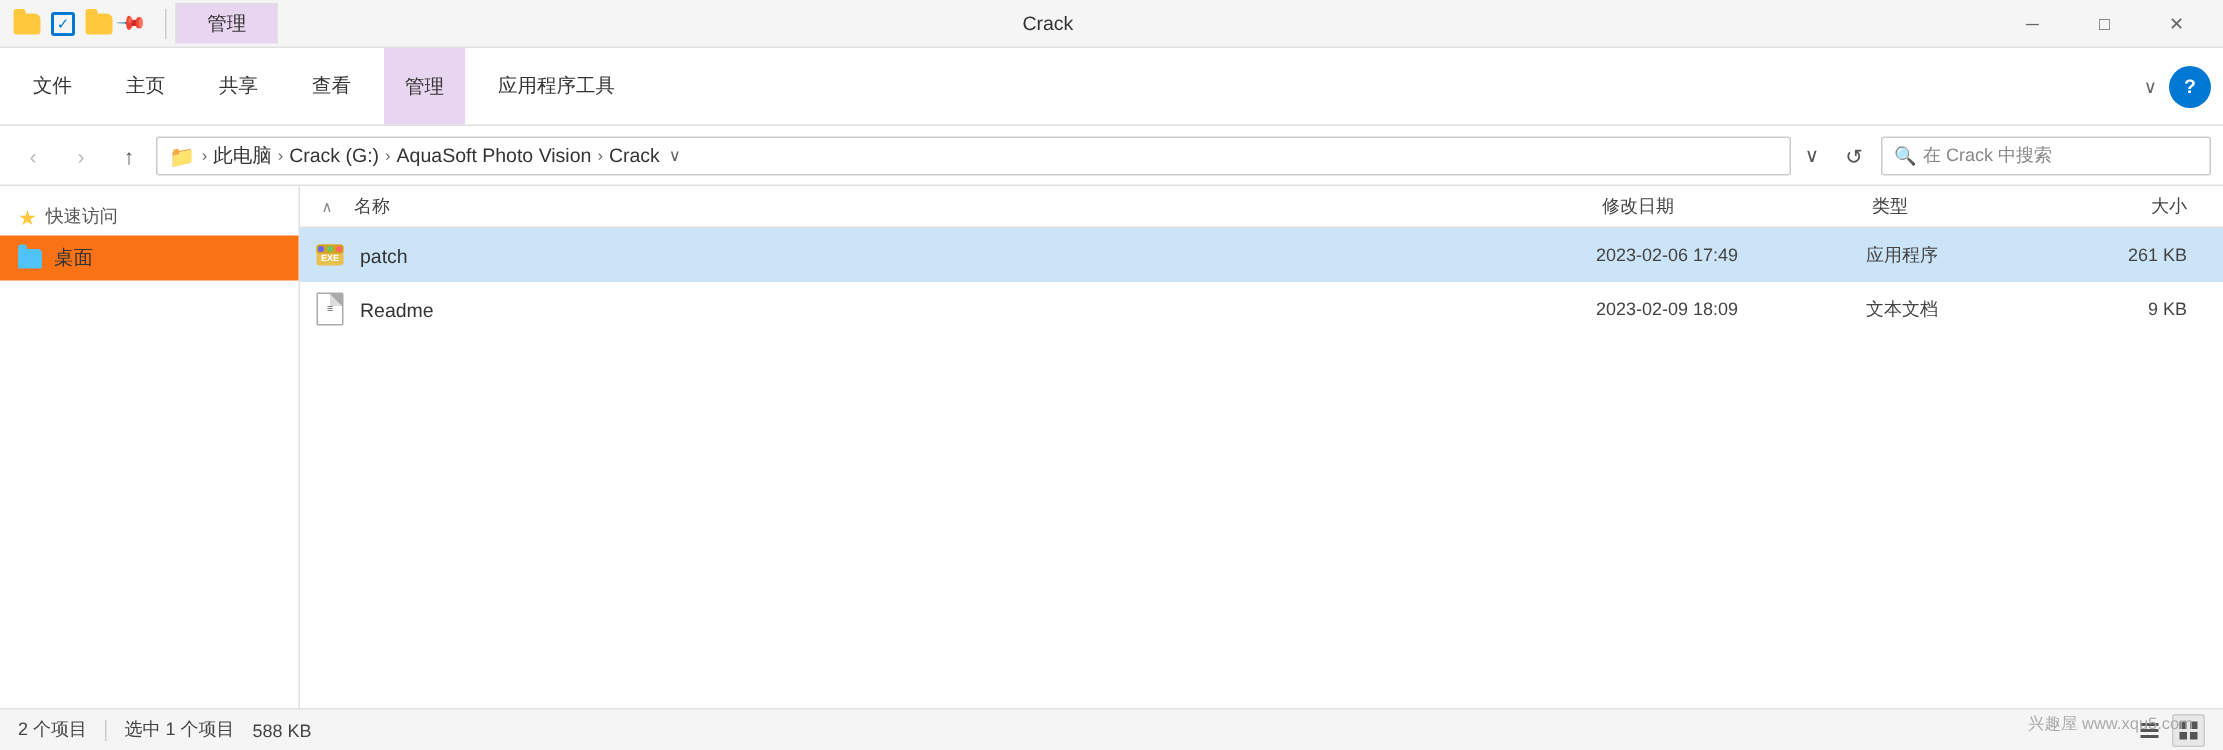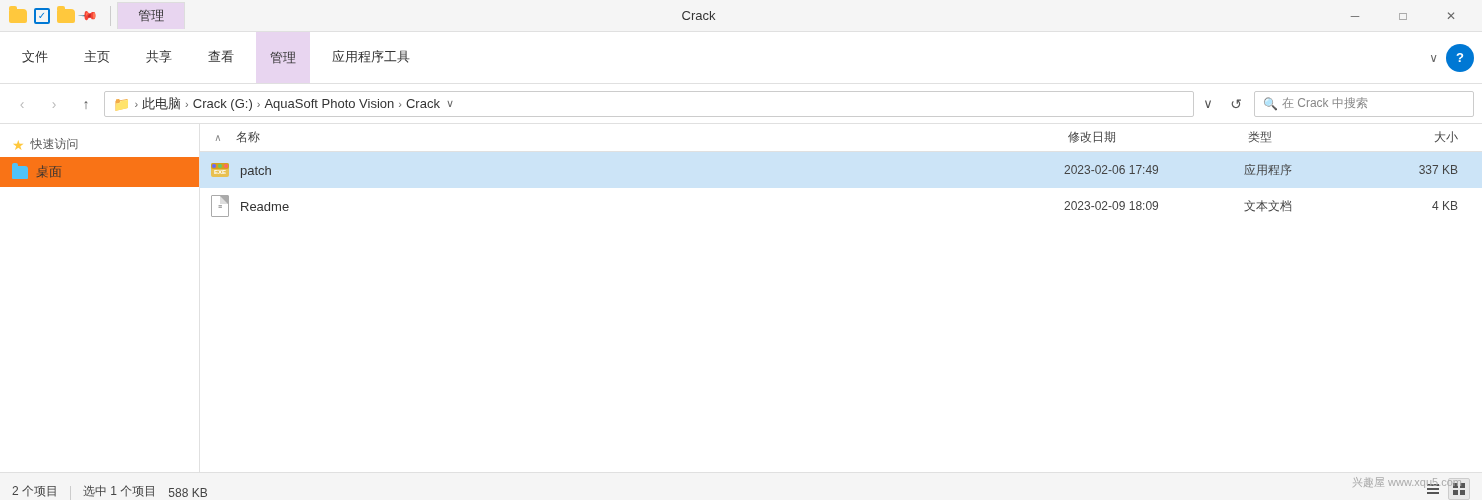--- a/index.html
+++ b/index.html
@@ -359,21 +359,21 @@
       text-align: right;
       padding-right: 16px;
     }
 
     
     .status-bar {
       height: 28px;
       background: #f5f5f5;
       border-top: 1px solid #e0e0e0;
       display: flex;
-      align-items: flex-end;
+      align-items: center;
       padding: 0 12px;
       gap: 12px;
       font-size: 12px;
       color: #444;
     }
     .status-divider {
       width: 1px;
       height: 14px;
       background: #ccc;
     }
@@ -526,31 +526,31 @@
           <rect x="2" y="4" width="18" height="6" rx="2" fill="#d4a020"></rect>
           <text x="11" y="15" text-anchor="middle" font-size="6" fill="#fff" font-weight="bold">EXE</text>
           <circle cx="17" cy="7" r="2" fill="#ff6666"></circle>
           <circle cx="11" cy="7" r="2" fill="#66cc66"></circle>
           <circle cx="5" cy="7" r="2" fill="#6666ff"></circle>
         </svg>
       </div>
       <div class="file-name-cell">patch</div>
       <div class="file-date">2023-02-06 17:49</div>
       <div class="file-type">应用程序</div>
-      <div class="file-size">337 KB</div>
+      <div class="file-size">261 KB</div>
     </div>
 
     <div class="file-row">
       <div class="file-icon">
         <div class="doc-icon" style="font-size:7px;color:#555;">≡</div>
       </div>
       <div class="file-name-cell">Readme</div>
       <div class="file-date">2023-02-09 18:09</div>
       <div class="file-type">文本文档</div>
-      <div class="file-size">4 KB</div>
+      <div class="file-size">9 KB</div>
     </div>
   </div>
 </div>
 
 <div class="status-bar">
   <span>2 个项目</span>
   <div class="status-divider"></div>
   <span>选中 1 个项目</span>
   <span>588 KB</span>
   <div class="status-right">

